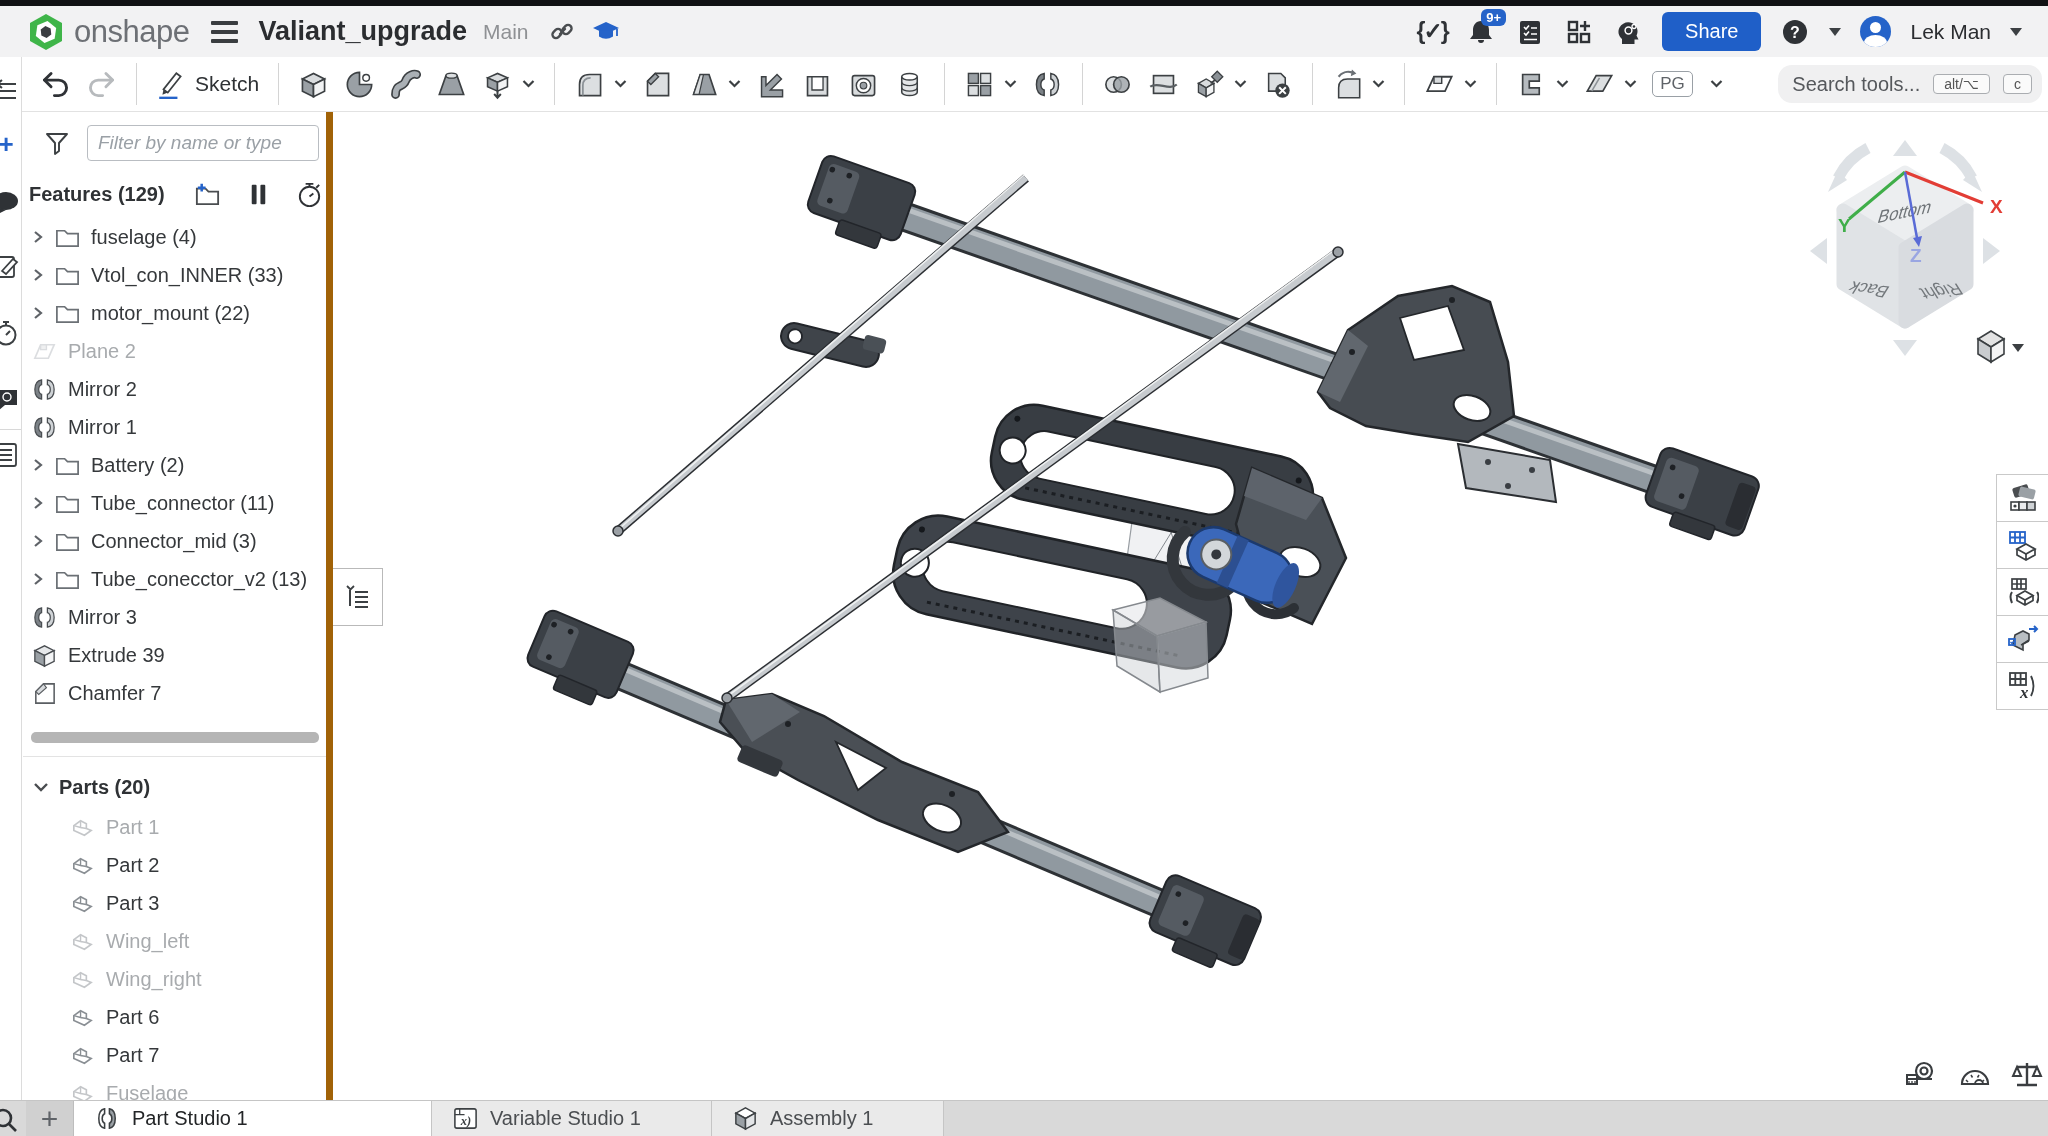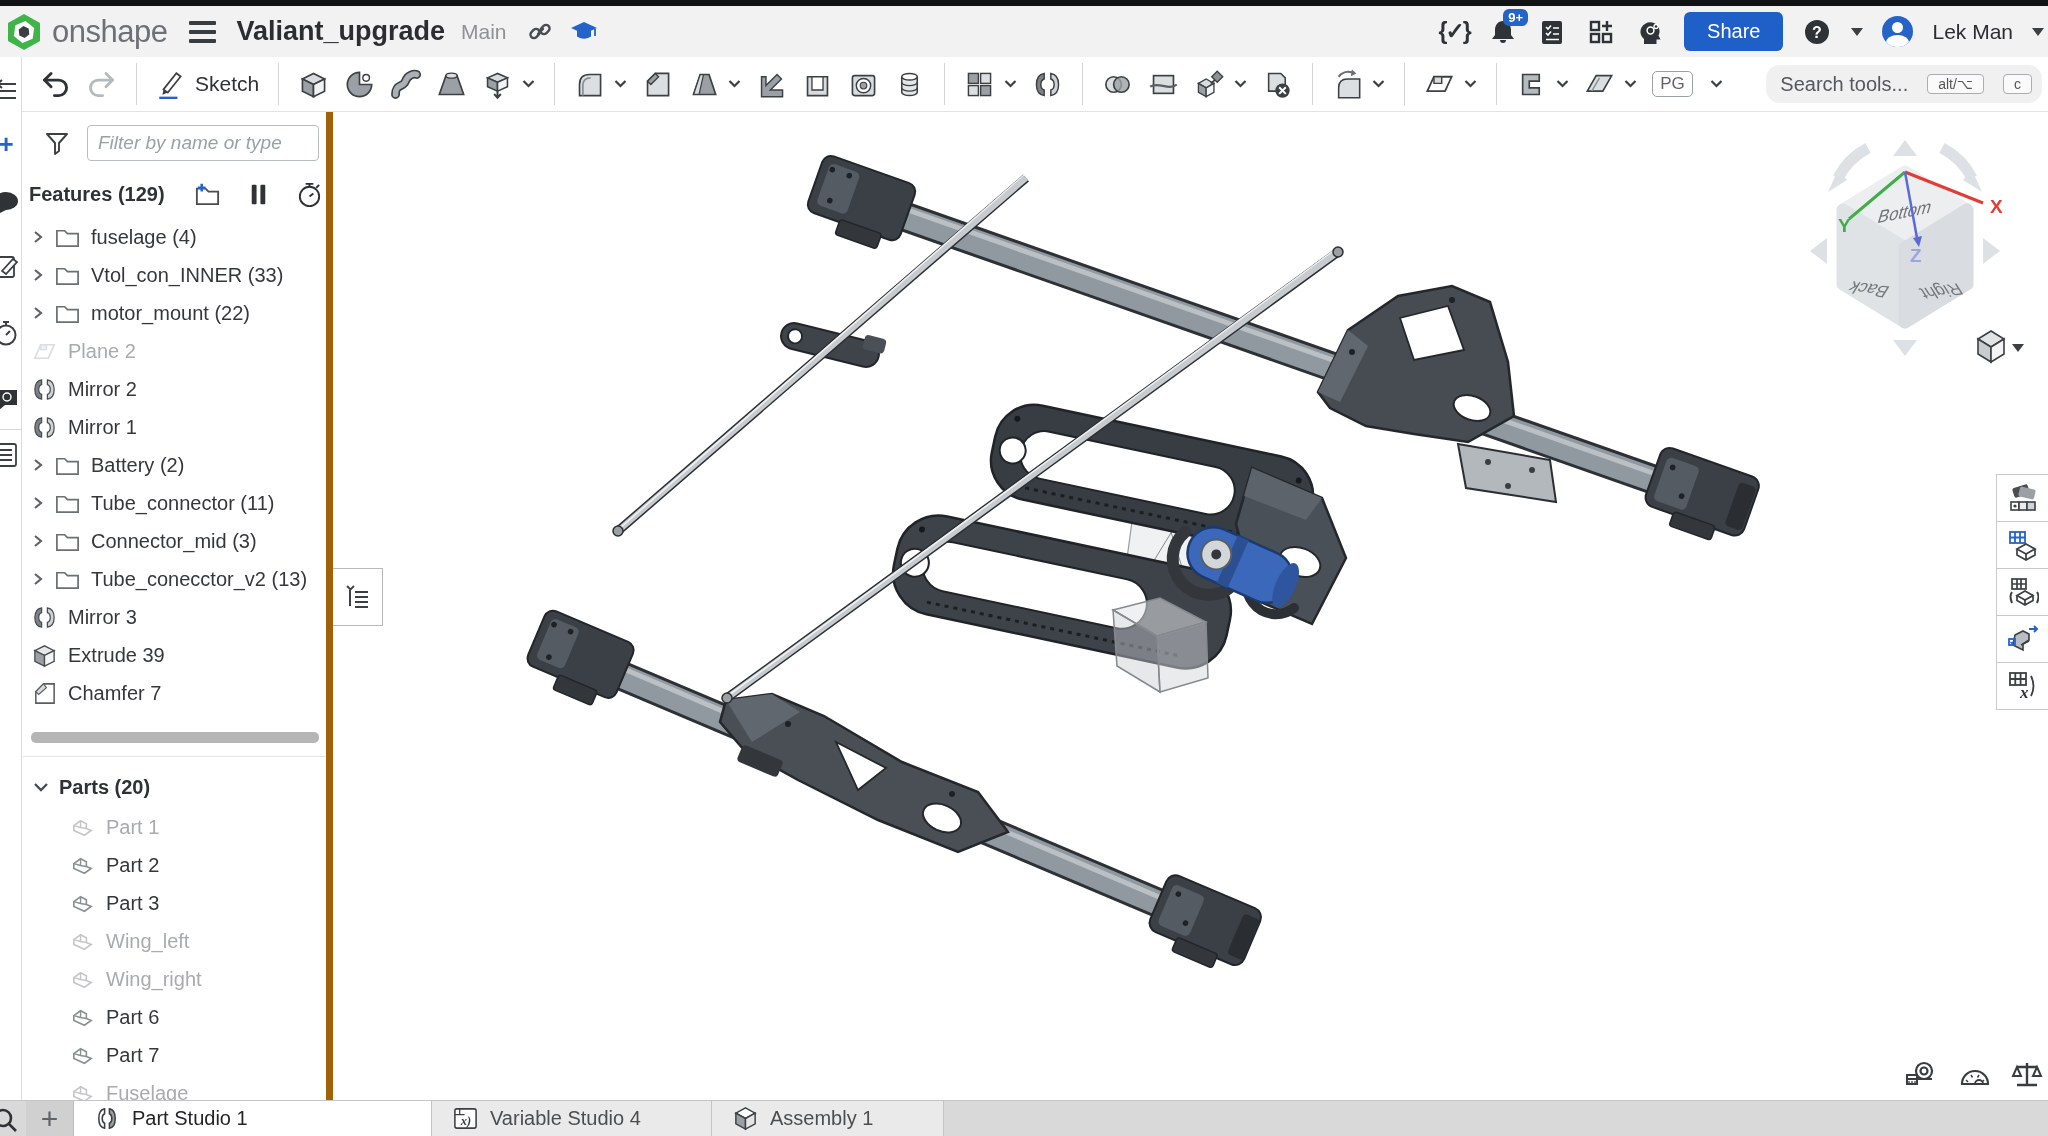--- a/index.html
+++ b/index.html
@@ -1,21 +1,21 @@
 <!DOCTYPE html>
 <html><head>
 <meta charset="utf-8">
 <style>
   *{box-sizing:border-box;margin:0;padding:0}
   html,body{width:2048px;height:1136px;overflow:hidden}
   body{position:relative;font-family:"Liberation Sans",sans-serif;background:#fff;color:#333}
 
   
   .topstrip{position:absolute;left:0;top:0;width:2048px;height:6px;background:#111214}
-  .header{position:absolute;left:0;top:6px;width:2048px;height:51px;background:#f2f2f3;display:flex;align-items:center;padding:0 4px}
+  .header{position:absolute;left:0;top:6px;width:2048px;height:51px;background:#f2f2f3;display:flex;align-items:center;padding:0 26px}
   .hgroup{display:flex;align-items:center}
   .brand-logo{width:40px;height:40px;margin-right:8px}
   .brand-name{font-size:31px;color:#6d7075;letter-spacing:-.5px;margin-right:22px}
   .hambtn{display:flex;flex-direction:column;gap:5px;margin-right:20px;cursor:pointer}
   .hambtn i{display:block;width:27px;height:4px;background:#3a3d40;border-radius:1px}
   .doc-title{font-size:27px;font-weight:bold;color:#2b2d30}
   .doc-ws{font-size:21px;color:#8f9194;margin-left:16px}
   .hicon{width:30px;height:30px;display:inline-flex;align-items:center;justify-content:center;position:relative}
   .hicon svg{width:28px;height:28px}
   .hright{margin-left:auto;display:flex;align-items:center;gap:19px}
@@ -32,21 +32,21 @@
   
   .toolbar{position:absolute;left:22px;top:57px;width:2026px;height:55px;background:#fff;border-bottom:1px solid #e2e2e2;display:flex;align-items:center;padding:0 6px 0 18px;gap:15px}
   .ibtn{display:inline-flex;align-items:center;justify-content:center;cursor:pointer}
   .ibtn svg{width:31px;height:31px}
   .tsep{width:1px;height:42px;background:#d4d4d4;margin:0 4px;flex:none}
   .cv{width:13px;height:9px;margin-left:-6px}
   .cv path{stroke:#3c4043;stroke-width:2.2;fill:none}
   .sketchbtn{display:flex;align-items:center;gap:9px;cursor:pointer}
   .sketchbtn .lbl{font-size:21px;color:#2f3235}
   .pgchip{border:1.5px solid #9aa0a6;border-radius:5px;padding:2px 7px;font-size:17px;color:#5f6368;cursor:pointer}
-  .searchbox{margin-left:auto;background:#f0f0f1;border-radius:14px;height:38px;display:flex;align-items:center;padding:0 10px 0 14px;gap:19px;cursor:text}
+  .searchbox{margin-left:auto;background:#f0f0f1;border-radius:14px;height:38px;display:flex;align-items:center;padding:0 10px 0 14px;gap:13px;cursor:text}
   .searchbox .stext{font-size:20px;color:#55585c;white-space:nowrap}
   .kbd{border:1px solid #aaadb1;border-radius:4px;background:#fafafa;font-size:14px;color:#555;padding:1px 10px;white-space:nowrap}
 
   
   .edge{position:absolute;left:0;top:57px;width:22px;height:1043px;background:#fff;border-right:1px solid #dcdcdc;overflow:hidden}
   .edge .eico{position:absolute;left:-8px;width:28px;height:28px}
   .edge .eico svg{width:28px;height:28px}
   .edge .esep{position:absolute;left:0;width:22px;height:1px;background:#d8d8d8}
 
   
@@ -1014,21 +1014,21 @@
   <div class="tab active">
     <svg>
         <use href="#s-pstab"></use>
       </svg>
     <span>Part Studio 1</span>
   </div>
   <div class="tab inactive t2">
     <svg>
         <use href="#s-vstab"></use>
       </svg>
-    <span>Variable Studio 4</span>
+    <span>Variable Studio 1</span>
   </div>
   <div class="tab inactive t3">
     <svg>
         <use href="#s-astab"></use>
       </svg>
     <span>Assembly 1</span>
   </div>
 </footer>
 
 </body></html>

